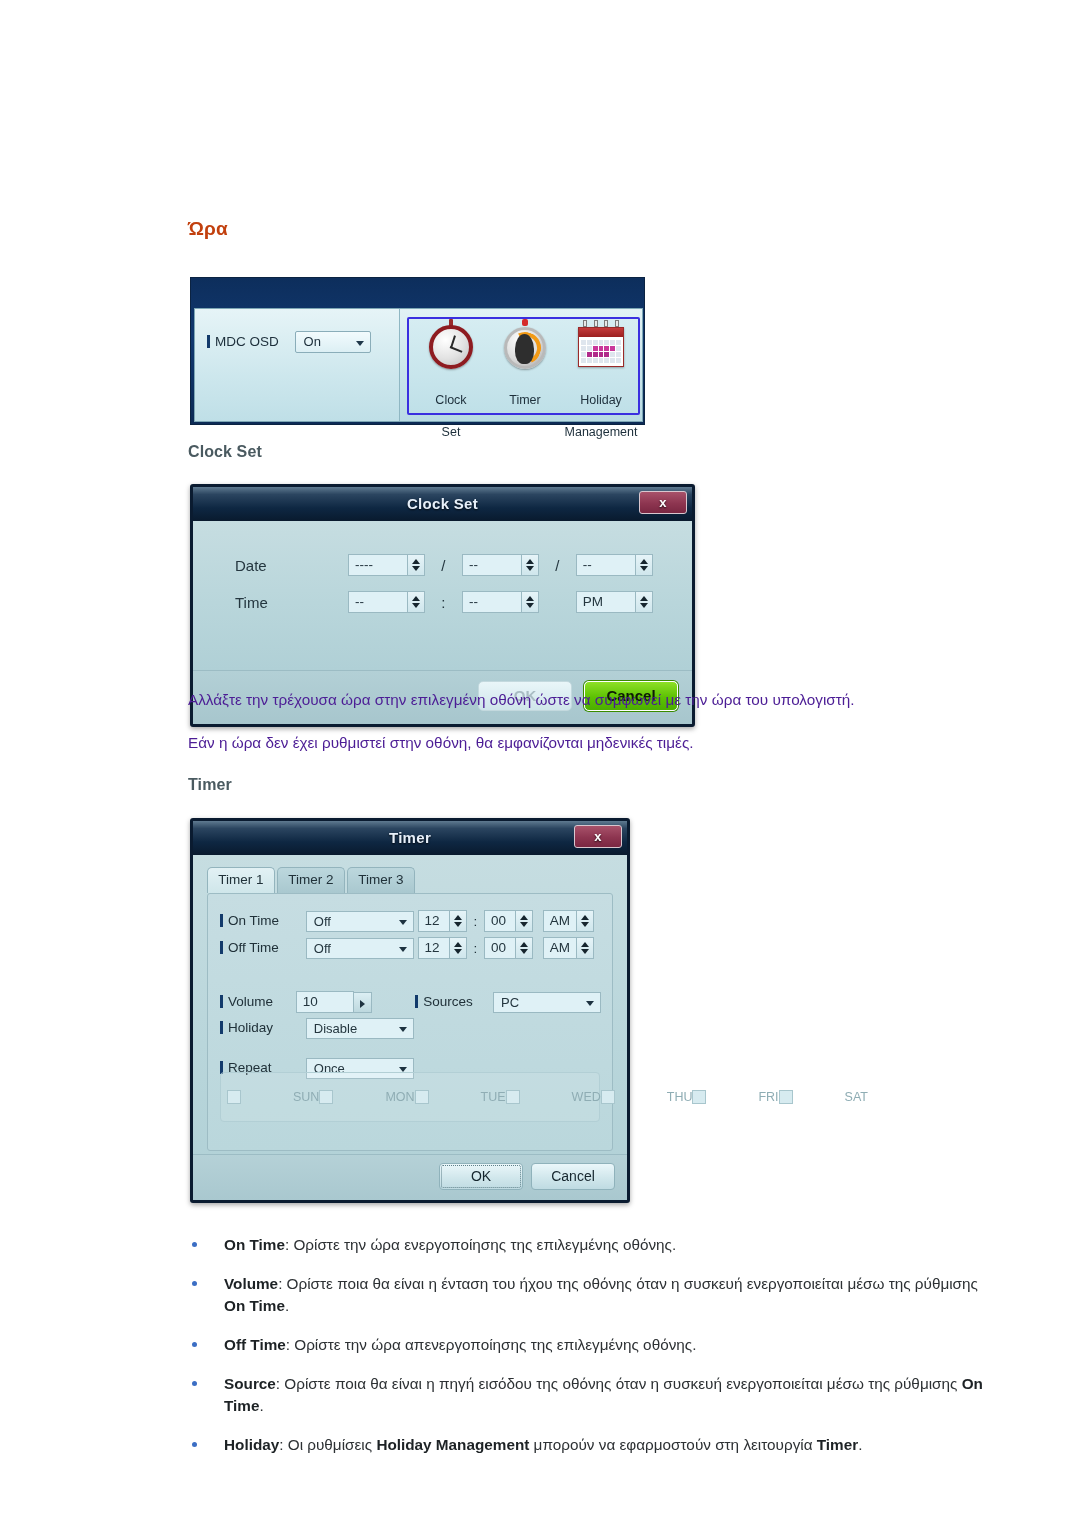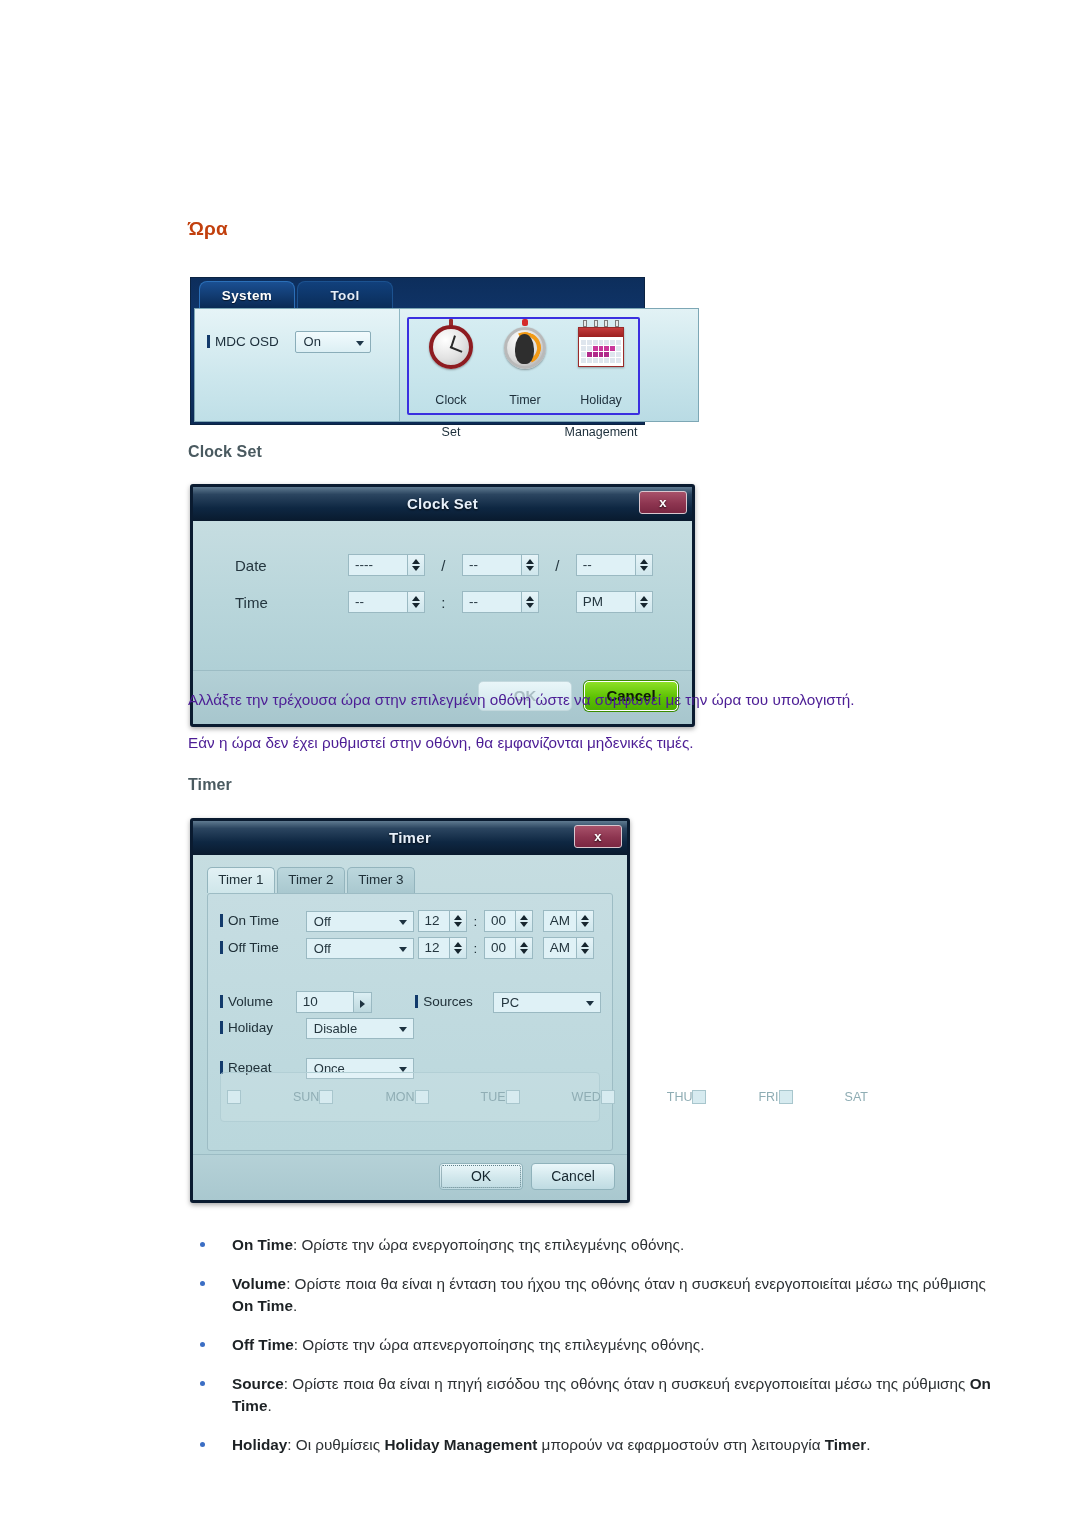--- a/index.html
+++ b/index.html
@@ -43,21 +43,21 @@
     font-size: 15.3px;
     line-height: 20px;
     color: #4c1d95;
   }
   #para1 { top: 690px; }
   #para2 { top: 733px; }
 
   
   .bullets {
     position: absolute;
-    left: 196px;
+    left: 188px;
     top: 1234px;
     width: 812px;
   }
   .bullet {
     position: relative;
     padding-left: 36px;
     margin-bottom: 17px;
     font-size: 15.3px;
     line-height: 22px;
     color: #2d3134;
@@ -107,21 +107,21 @@
   .tab.inactive {
     left: 106px; width: 96px;
     background: linear-gradient(180deg,#11407c 0%,#0a2d59 100%);
     border: 1px solid #1c5290;
     border-bottom: none;
     color: #e4eefb;
   }
   .panel-body {
     position: absolute;
     left: 3px; top: 30px;
-    width: 505px; height: 114px;
+    width: 449px; height: 114px;
     background: linear-gradient(180deg,#e2f2f5 0%,#cbe6ec 50%,#b9dbe4 100%);
     border: 1px solid #7da7b5;
   }
   .panel-left {
     position: absolute; left: 0; top: 0;
     width: 205px; height: 100%;
     border-right: 1px solid #8fb7c3;
     background: linear-gradient(180deg,#e6f4f7 0%,#cde7ed 60%,#bfdfe7 100%);
   }
   .lbl-tick {
@@ -442,24 +442,20 @@
   #t-cancel { right: 12px; }
 </style>
 </head>
 <body>
 
 <div class="page">
 
   <div class="h-section">Ώρα</div>
 
   <div class="mdc-panel">
-    <div class="tabbar">
-      <div class="tab active">System</div>
-      <div class="tab inactive">Tool</div>
-    </div>
 
     <div class="panel-body">
       <div class="panel-left">
         <div class="mdcosd-row">
           <span class="lbl-tick"></span><span>MDC OSD</span>
           <span class="combo" style="width:76px;margin-left:12px;">
             <span>On</span>
             <span class="arr"></span>
           </span>
         </div>

